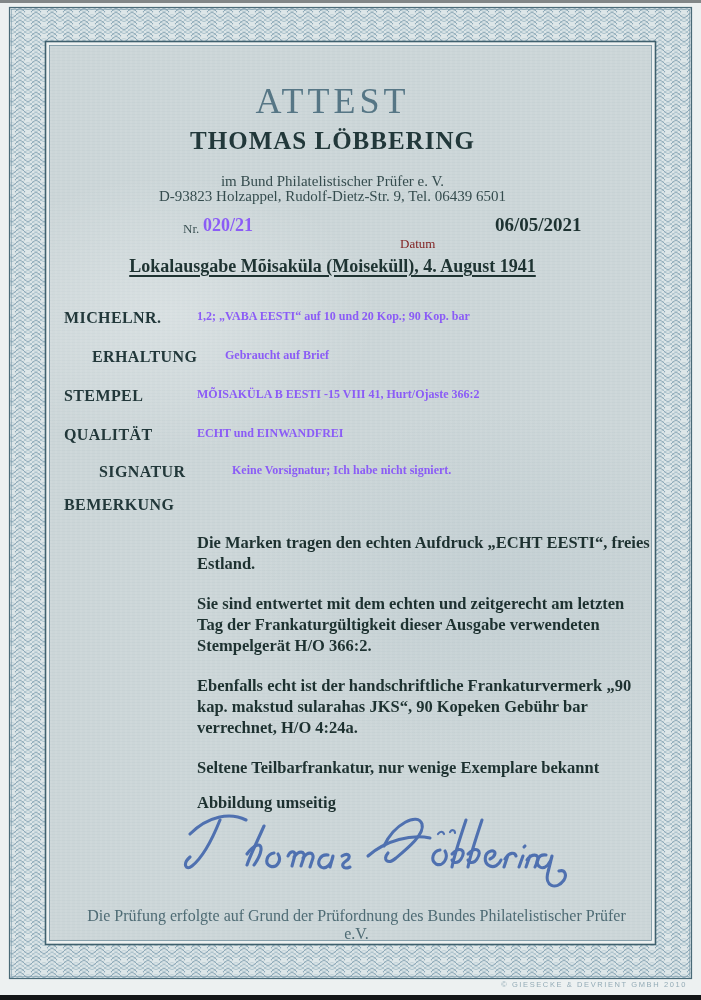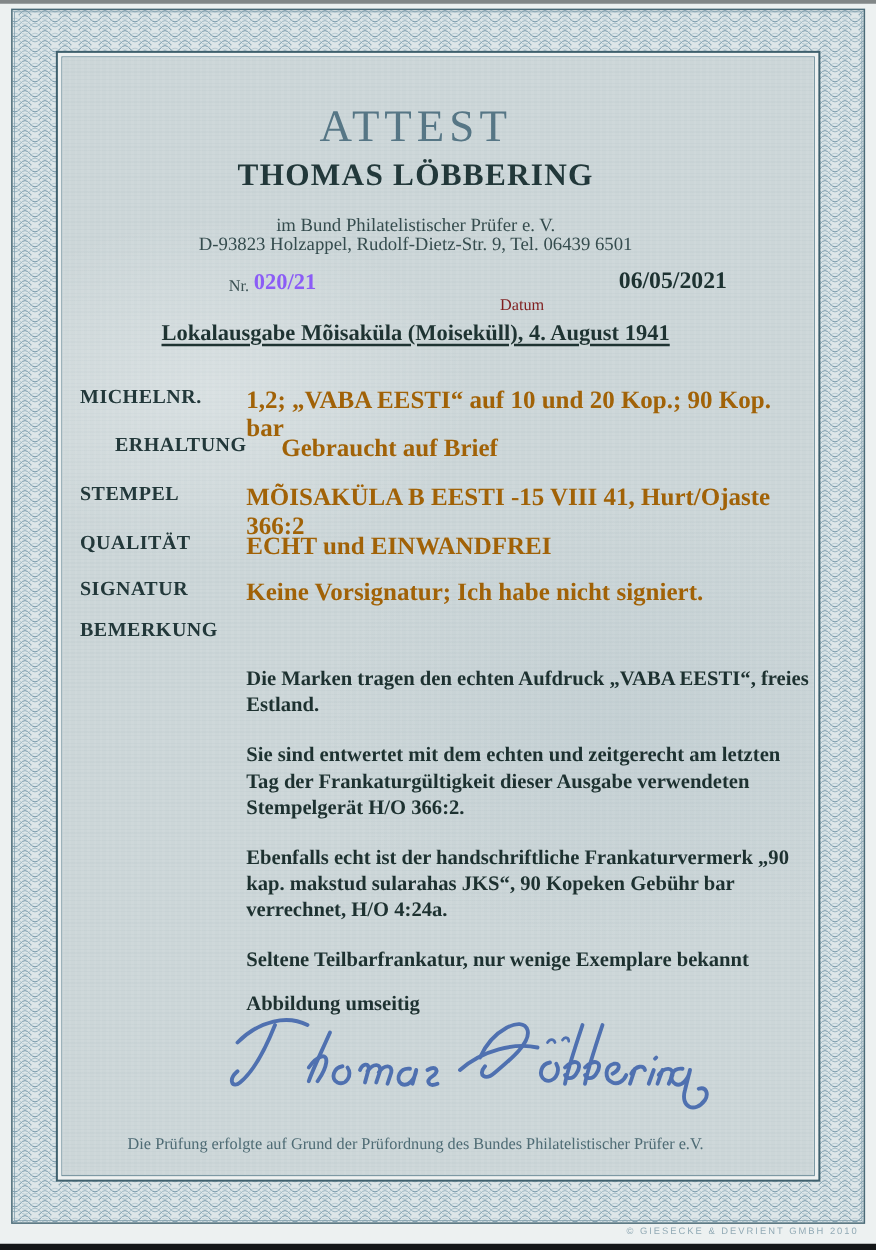--- a/index.html
+++ b/index.html
@@ -31,28 +31,28 @@
   .role{top:158px;font-size:14px;color:#354c4e;}
   .org{top:173px;font-size:15px;color:#354c4e;}
   .addr{top:188px;font-size:15px;color:#354c4e;}
   .meta-nr-label{left:183px;top:221px;font-size:13px;color:#3d5355;}
   .meta-nr-value{left:203px;top:215px;font-size:18px;font-weight:bold;color:#8b5cf6;}
   .meta-dt-label{left:400px;top:220px;font-size:13px;color:#7f1d1d;margin-top:16px;}
   .meta-dt-value{left:495px;top:214px;font-size:19px;font-weight:bold;color:#1d3231;}
   .subject{top:256px;font-size:18px;font-weight:bold;color:#1e3332;
     text-decoration:underline;text-decoration-thickness:2px;text-underline-offset:3px;}
   .flabel{left:64px;font-size:16px;font-weight:bold;letter-spacing:.4px;color:#22383a;}
-  .fvalue{left:197px;width:452px;font-size:20px;font-weight:bold;color:#a16207;}
+  .fvalue{left:197px;width:452px;font-size:12px;font-weight:bold;color:#8b5cf6;}
   .row0{top:309px;} .row1{top:348px;margin-left:28px;} .row2{top:387px;}
-  .row3{top:426px;} .row4{top:463px;} .row5{top:496px;font-family:Liberation Serif, serif;}
+  .row3{top:426px;} .row4{top:463px;margin-left:35px;} .row5{top:496px;font-family:Liberation Serif, serif;}
   .para{left:197px;width:455px;font-size:16.5px;font-weight:bold;color:#1d3130;line-height:21px;}
   .p0{top:532px;} .p1{top:593px;} .p2{top:675px;} .p3{top:757px;} .p4{top:792px;}
   .signature{left:168px;top:804px;}
   .pruefgebiet{top:882px;font-size:15px;color:#2d4446;}
-  .footer-line{top:907px;font-size:13px;color:#4e6b74;}
+  .footer-line{top:907px;font-size:16px;color:#4e6b74;padding-left:24px;}
   .copyright{right:14px;top:980px;font-size:7.5px;letter-spacing:1.6px;color:#93abb6;
     font-family:"Liberation Sans","DejaVu Sans",sans-serif;}
 </style>
 </head>
 <body>
 
 <div class="page">
 
   <svg class="frame-svg" width="701" height="1000" aria-hidden="true">
     <defs>
@@ -93,21 +93,21 @@
   <span class="abs flabel row1">ERHALTUNG</span>
   <span class="abs fvalue row1">Gebraucht auf Brief</span>
   <span class="abs flabel row2">STEMPEL</span>
   <span class="abs fvalue row2">MÕISAKÜLA B EESTI -15 VIII 41, Hurt/Ojaste 366:2</span>
   <span class="abs flabel row3">QUALITÄT</span>
   <span class="abs fvalue row3">ECHT und EINWANDFREI</span>
   <span class="abs flabel row4">SIGNATUR</span>
   <span class="abs fvalue row4">Keine Vorsignatur; Ich habe nicht signiert.</span>
   <span class="abs flabel row5">BEMERKUNG</span>
 
-  <div class="abs para p0">Die Marken tragen den echten Aufdruck „VABA EESTI“, freies Estland.</div>
+  <div class="abs para p0">Die Marken tragen den echten Aufdruck „ECHT EESTI“, freies Estland.</div>
   <div class="abs para p1">Sie sind entwertet mit dem echten und zeitgerecht am letzten Tag der Frankaturgültigkeit dieser Ausgabe verwendeten Stempelgerät H/O 366:2.</div>
   <div class="abs para p2">Ebenfalls echt ist der handschriftliche Frankaturvermerk „90 kap. makstud sularahas JKS“, 90 Kopeken Gebühr bar verrechnet, H/O 4:24a.</div>
   <div class="abs para p3">Seltene Teilbarfrankatur, nur wenige Exemplare bekannt</div>
   <div class="abs para p4">Abbildung umseitig</div>
 
   <svg class="abs signature" width="400" height="95" viewBox="0 0 400 95" aria-label="Thomas Löbbering">
     <g fill="none" stroke="#3e63ab" stroke-width="3.1" stroke-linecap="round" stroke-linejoin="round" opacity="0.88">
       <path d="M22,30 C40,12 62,8 78,16"></path>
       <path d="M52,16 C44,36 34,54 24,62 C18,67 14,60 22,53"></path>
       <path d="M96,22 C88,40 82,52 79,61"></path>

